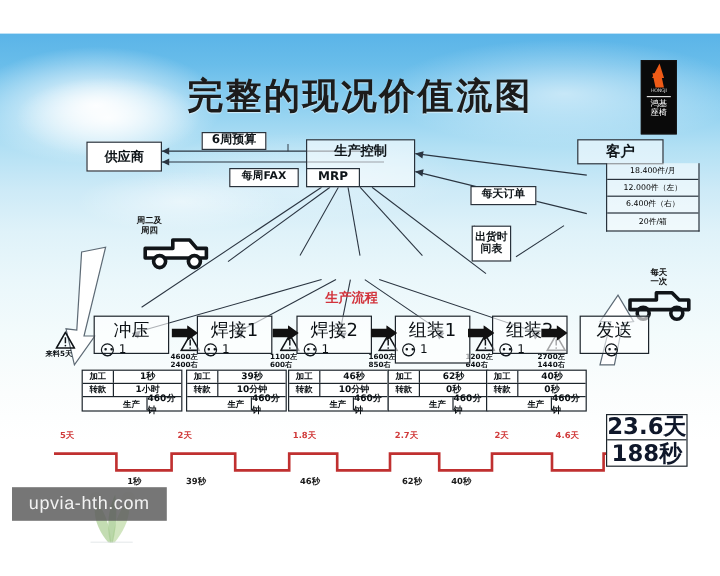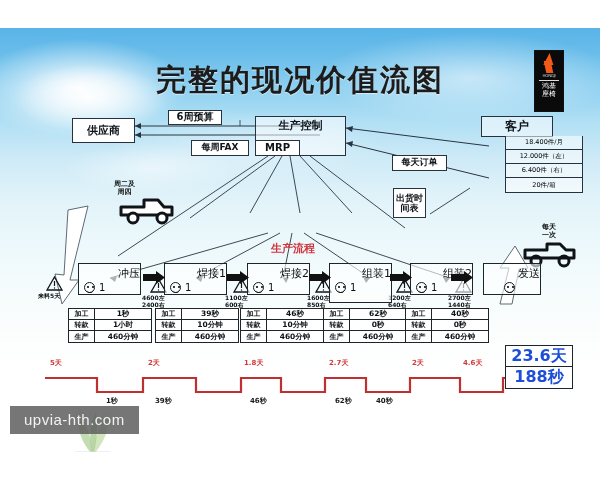--- a/index.html
+++ b/index.html
@@ -91,37 +91,37 @@
     text-align: center; line-height: 1.05;
   }
   .bx.solidw { background: #ffffff; }
 
   
   .dbox {
     position: absolute; background: #ffffff; border: 1px solid #1d252c;
     font-family: "DejaVu Sans", sans-serif; font-size: 7px; color: #0b1014;
   }
   .dbox .drow { display: flex; height: 11px; border-bottom: 1px solid #1d252c; }
-  .dbox .drow:last-child { border-bottom: none; }
+  .dbox .drow:last-child { border-bottom: none; margin-left: 28px; }
   .dbox .dk {
     width: 26px; border-right: 1px solid #1d252c; display: flex;
     align-items: center; justify-content: center; font-weight: bold; font-size: 7px;
   }
   .dbox .dv {
     flex: 1; display: flex; align-items: center; justify-content: center;
     font-weight: bold; font-size: 7.5px;
   }
 
   
   .pbox {
     position: absolute; background: rgba(255,255,255,0.62);
     border: 1px solid #1d252c;
     font-family: "DejaVu Sans", sans-serif; color: #0b1014;
   }
-  .pbox .pname { font-size: 11px; text-align: right; padding-top: 2px; }
+  .pbox .pname { font-size: 15px; text-align: center; padding-top: 2px; }
   .pbox .prow { display: flex; align-items: center; gap: 4px; padding: 1px 0 0 5px; }
   .pbox .face {
     width: 11px; height: 11px; border: 1px solid #12181d; border-radius: 50%;
     position: relative; background: transparent;
   }
   .pbox .face::before {
     content: ""; position: absolute; left: 2px; top: 3px; width: 1.6px; height: 1.6px;
     background: #12181d; border-radius: 50%;
     box-shadow: 5px 0 0 #12181d;
   }
@@ -148,21 +148,21 @@
   .tlow {
     position: absolute; font-size: 7px; color: #1a1a1a; font-weight: bold;
     font-family: "DejaVu Sans", sans-serif; white-space: nowrap;
   }
   .totbox {
     position: absolute; background: #ffffff; border: 1.5px solid #1d252c;
     font-family: "DejaVu Sans", sans-serif;
   }
   .totbox .trow {
     height: 21px; display: flex; align-items: center; justify-content: center;
-    font-size: 16px; font-weight: bold; color: #1d4ed8;
+    font-size: 19px; font-weight: bold; color: #0f172a;
   }
   .totbox .trow.top { border-bottom: 1.5px solid #1d252c; }
 
   .redlabel {
     position: absolute; color: #d2333c; font-weight: bold;
     font-family: "DejaVu Sans", sans-serif; font-size: 11px;
   }
 
   
   .plant { position: absolute; left: 58px; top: 372px; width: 70px; height: 80px; }

